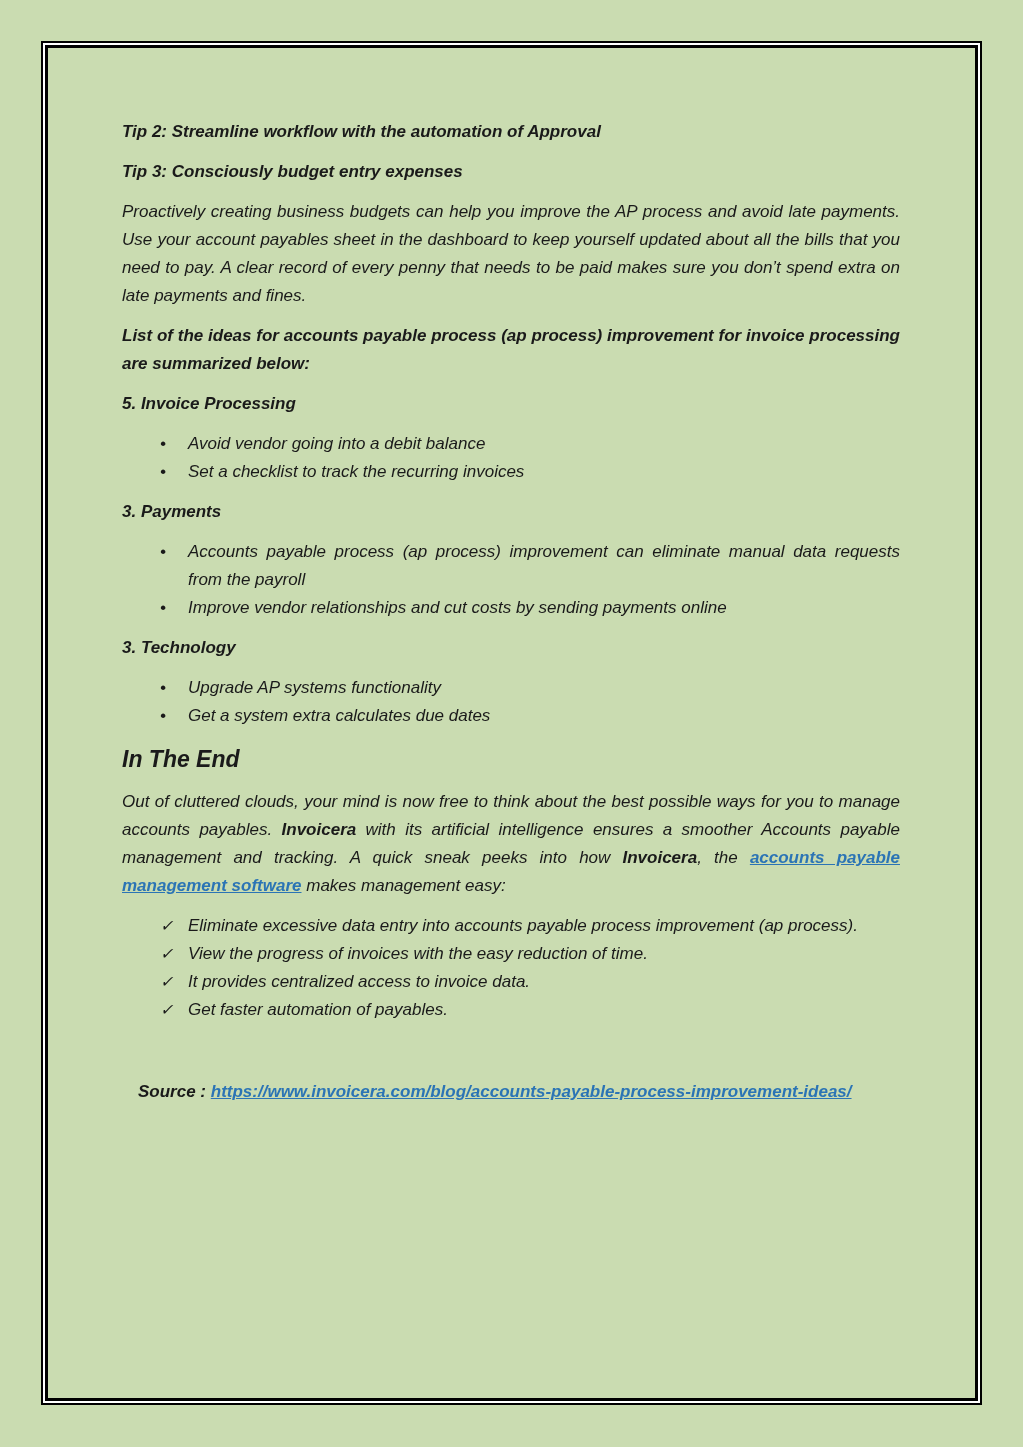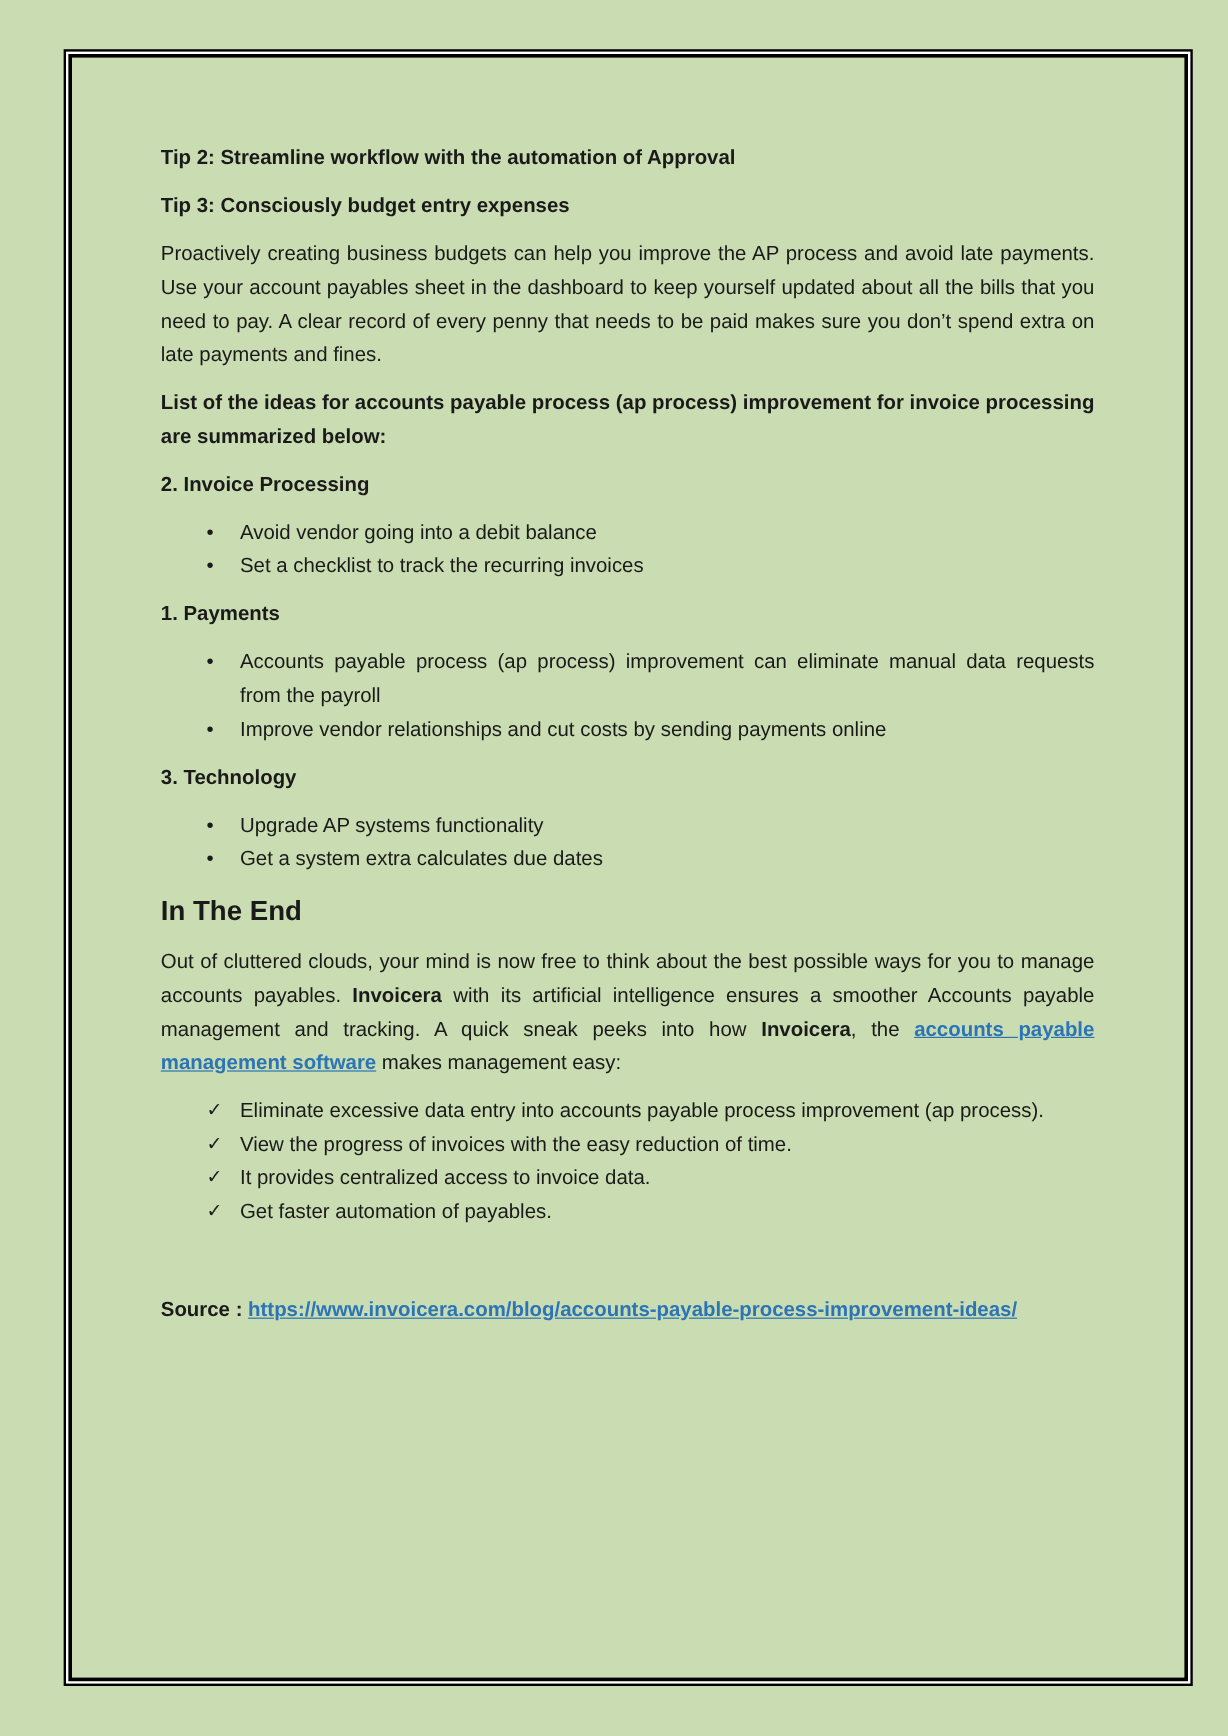--- a/index.html
+++ b/index.html
@@ -6,25 +6,26 @@
   html, body { margin: 0; padding: 0; }
   body {
     width: 1023px; height: 1447px;
     background: #cadcb1;
     font-family: "Liberation Sans", sans-serif;
     color: #1a1a1a;
     position: relative;
     overflow: hidden;
   }
   .frame {
-    position: absolute; left: 53px; top: 41px;
+    position: absolute; left: 41px; top: 41px;
     width: 941px; height: 1364px;
     border: 2px solid #000;
     background: #ffffff;
     padding: 2px;
+    font-style: italic;
   }
   .frame-inner {
     width: 100%; height: 100%;
     border: 3px solid #000;
     background: #cadcb1;
     padding: 70px 75px 0 74px;
   }
   .content { width: 778px; }
   p, h3 { margin: 0 0 12px 0; font-size: 17px; line-height: 28px; }
   h3 { font-weight: bold; }
@@ -40,53 +41,53 @@
     text-align: left;
   }
   li .li-text { flex: 1; text-align: justify; }
   .check-list li .marker { font-size: 16px; }
   a.link {
     color: #2b74b5; font-weight: bold; text-decoration: underline;
     cursor: pointer;
     text-align: center;
   }
   .source-line { margin-top: 54px; font-size: 17px; line-height: 28px; }
-  .source-label { font-weight: bold; }
+  .source-label { font-weight: bold; margin-left: 16px; }
   b { font-weight: bold; }
 </style>
 </head>
 <body>
 
 <div class="frame">
   <div class="frame-inner">
     <div class="content">
 
       <h3>Tip 2: Streamline workflow with the automation of Approval</h3>
 
 
 
       <h3>Tip 3: Consciously budget entry expenses</h3>
 
       <p class="para">Proactively creating business budgets can help you improve the AP process and avoid late payments.  Use your account payables sheet in the dashboard to keep yourself updated about all the bills that you need to pay. A clear record of every penny that needs to be paid makes sure you don’t spend extra on late payments and fines.</p>
 
       <h3 class="para">List of the ideas for accounts payable process (ap process) improvement for invoice processing are summarized below:</h3>
 
-      <h3>2. Invoice Processing</h3>
+      <h3>5. Invoice Processing</h3>
       <ul>
         <li>
           <span class="marker">•</span>
           <span class="li-text">Avoid vendor going into a debit balance</span>
         </li>
         <li>
           <span class="marker">•</span>
           <span class="li-text">Set a checklist to track the recurring invoices</span>
         </li>
       </ul>
 
-      <h3>1. Payments</h3>
+      <h3>3. Payments</h3>
       <ul>
         <li>
           <span class="marker">•</span>
           <span class="li-text">Accounts payable process (ap process) improvement can eliminate manual data requests from the payroll</span>
         </li>
         <li>
           <span class="marker">•</span>
           <span class="li-text">Improve vendor relationships and cut costs by sending payments online</span>
         </li>
       </ul>

